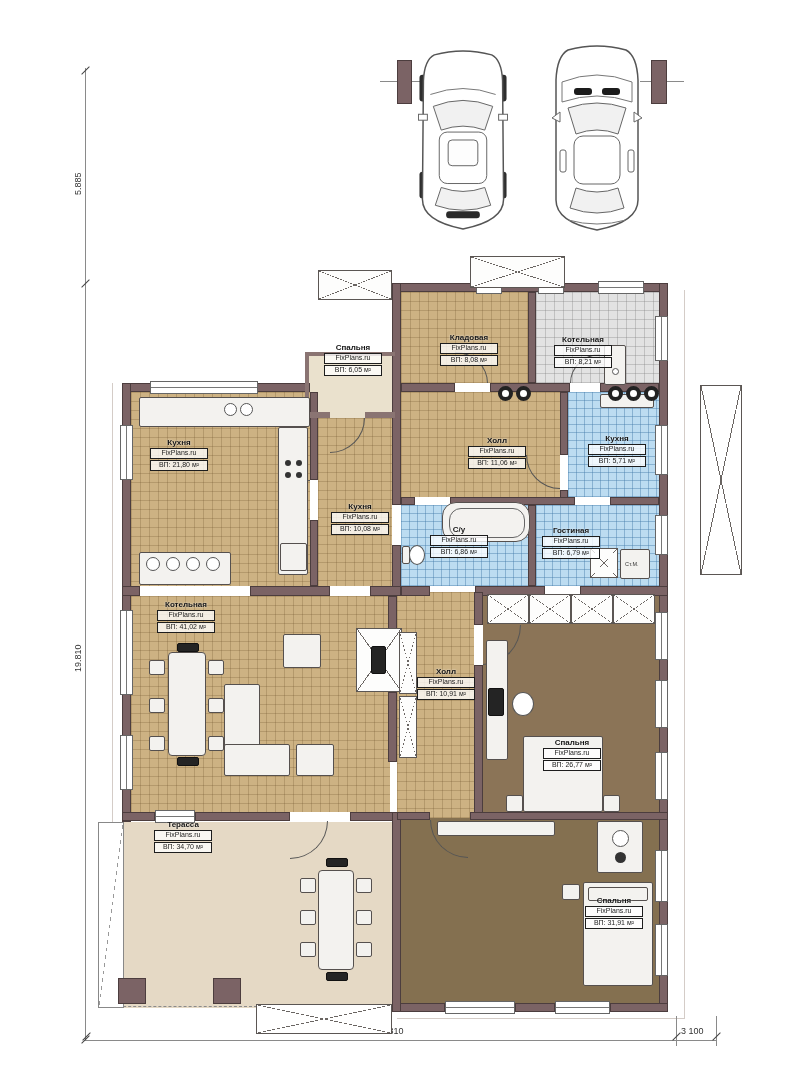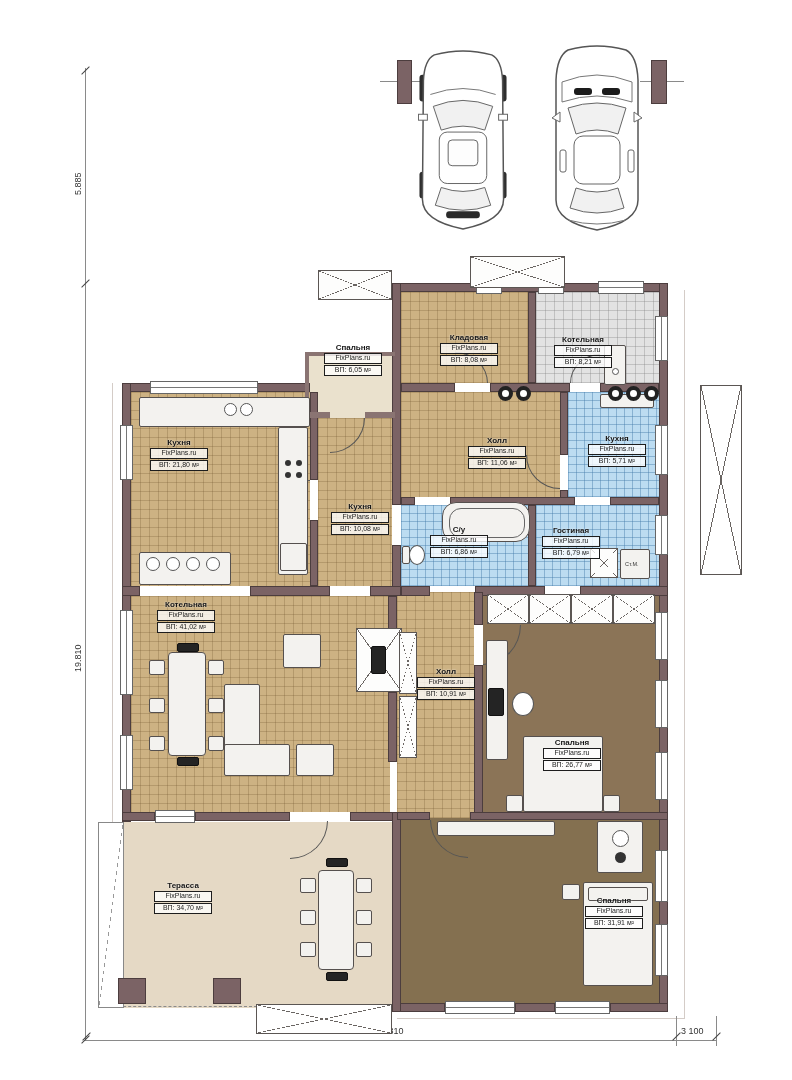--- a/index.html
+++ b/index.html
@@ -360,21 +360,21 @@
   <div class="room-label" style="left:413px;top:667px">
     <div class="room-name">Холл</div>
     <div class="lbl-box">FixPlans.ru</div>
     <div class="lbl-box">ВП: 10,91 м²</div>
   </div>
   <div class="room-label" style="left:539px;top:738px">
     <div class="room-name">Спальня</div>
     <div class="lbl-box">FixPlans.ru</div>
     <div class="lbl-box">ВП: 26,77 м²</div>
   </div>
-  <div class="room-label" style="left:150px;top:881px">
+  <div class="room-label" style="left:150px;top:820px">
     <div class="room-name">Терасса</div>
     <div class="lbl-box">FixPlans.ru</div>
     <div class="lbl-box">ВП: 34,70 м²</div>
   </div>
   <div class="room-label" style="left:581px;top:896px">
     <div class="room-name">Спальня</div>
     <div class="lbl-box">FixPlans.ru</div>
     <div class="lbl-box">ВП: 31,91 м²</div>
   </div>
 

